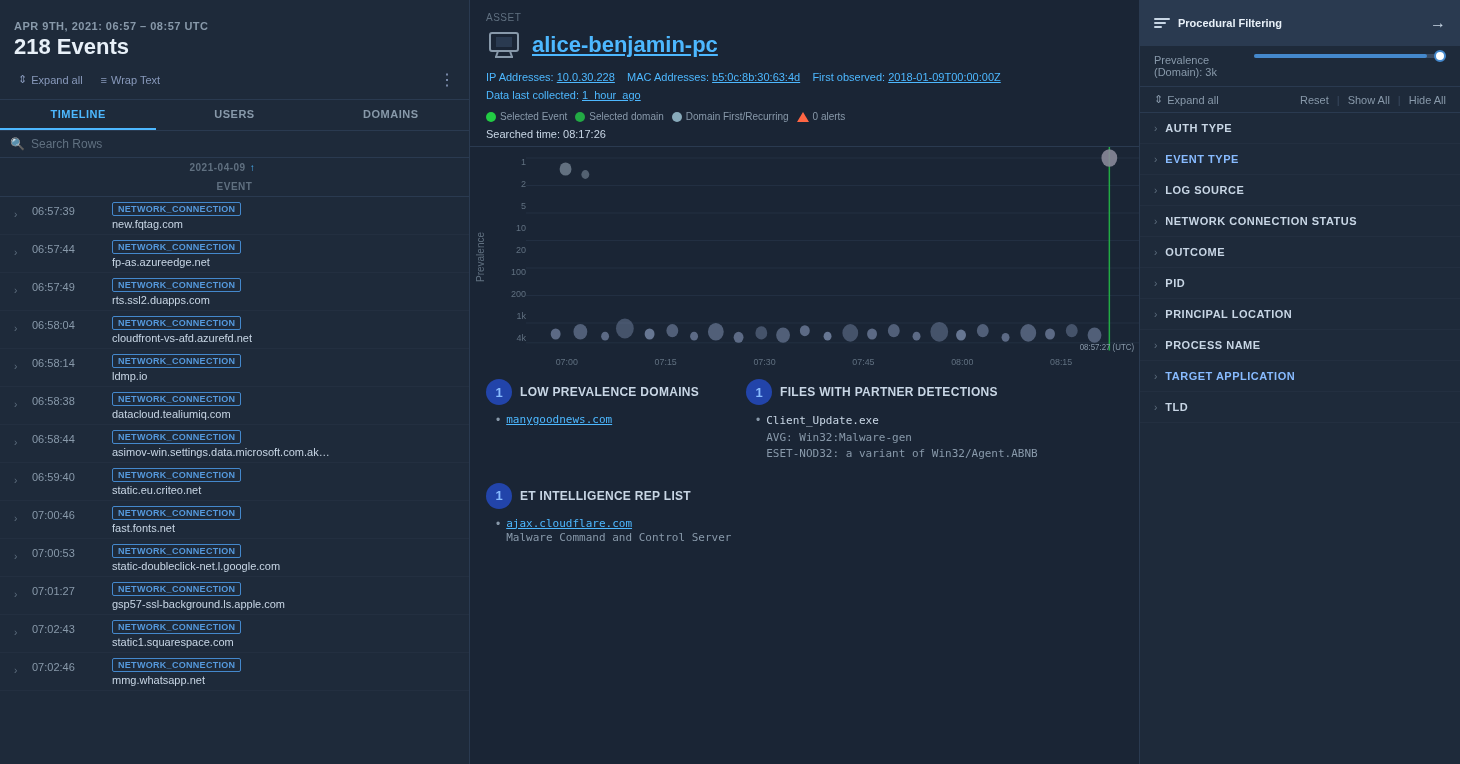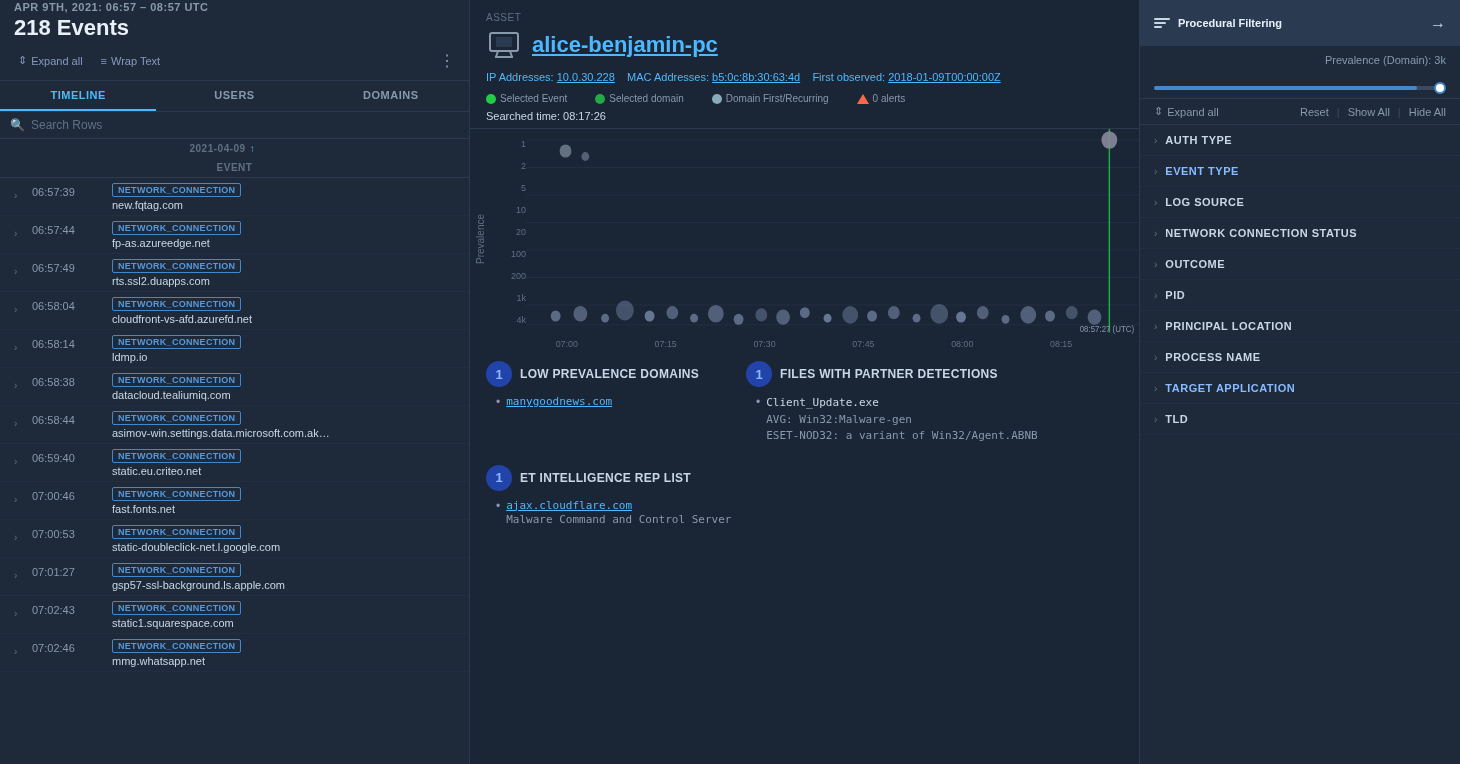--- a/index.html
+++ b/index.html
@@ -17,21 +17,21 @@
     .left-panel {
       width: 470px;
       min-width: 470px;
       background: #1e2a3a;
       border-right: 1px solid #2a3a50;
       display: flex;
       flex-direction: column;
       overflow: hidden;
     }
     .left-header {
-      padding: 1px 14px 6px;
+      padding: 20px 14px 6px;
       border-bottom: 1px solid #2a3a50;
     }
     .date-range {
       font-size: 11px;
       color: #8899aa;
       font-weight: 600;
       letter-spacing: 0.5px;
       text-transform: uppercase;
     }
     .events-count {
@@ -207,21 +207,21 @@
     }
     .asset-meta {
       font-size: 11px;
       color: #8899aa;
       margin-bottom: 6px;
     }
     .asset-meta span { color: #4db8ff; cursor: pointer; }
     .legend-row {
       display: flex;
       align-items: center;
-      gap: 28px;
+      gap: 8px;
       font-size: 10px;
       color: #8899aa;
       padding: 4px 0 6px;
     }
     .legend-item {
       display: flex;
       align-items: center;
       gap: 4px;
     }
     .legend-dot {
@@ -379,24 +379,23 @@
     .filter-icon span:nth-child(2) { width: 12px; }
     .filter-icon span:nth-child(3) { width: 8px; }
     .arrow-right {
       color: #c8d6e5;
       font-size: 16px;
       cursor: pointer;
     }
     .prevalence-row {
       padding: 8px 14px;
       display: flex;
-      flex-direction: column;
+      flex-direction: row;
       gap: 20px;
       border-bottom: 1px solid #2a3a50;
-      align-items: flex-end;
     }
     .prevalence-label {
       font-size: 11px;
       color: #8899aa;
     }
     .slider-track {
       width: 100%;
       height: 4px;
       background: #3a4a60;
       border-radius: 2px;
@@ -630,20 +629,24 @@
     </div>
     <div class="asset-meta">
       <span>IP Addresses:</span>
       <span style="color:#4db8ff;text-decoration:underline;cursor:pointer;">10.0.30.228</span>
       &nbsp;&nbsp;
       <span>MAC Addresses:</span>
       <span style="color:#4db8ff;text-decoration:underline;cursor:pointer;">b5:0c:8b:30:63:4d</span>
       &nbsp;&nbsp;
       <span>First observed:</span>
       <span style="color:#4db8ff;text-decoration:underline;cursor:pointer;">2018-01-09T00:00:00Z</span>
+    </div>
+    <div class="asset-meta">
+      <span>Data last collected:</span>
+      <span style="color:#4db8ff;text-decoration:underline;cursor:pointer;"> 1_hour_ago</span>
     </div>
     <div class="legend-row">
       <div class="legend-item">
         <div class="legend-dot selected-event"></div>
         <span>Selected Event</span>
       </div>
       <div class="legend-item">
         <div class="legend-dot selected-domain"></div>
         <span>Selected domain</span>
       </div>

